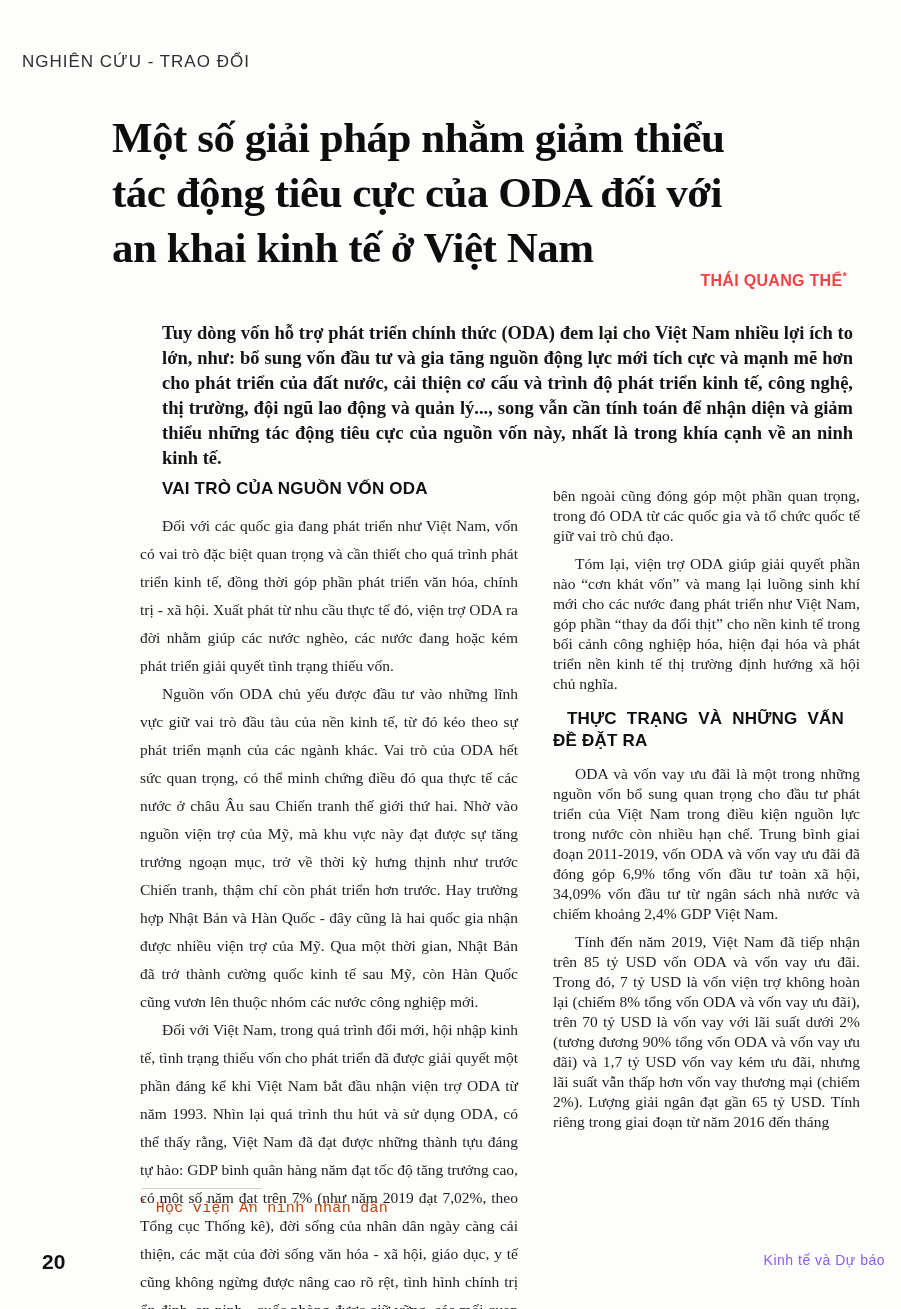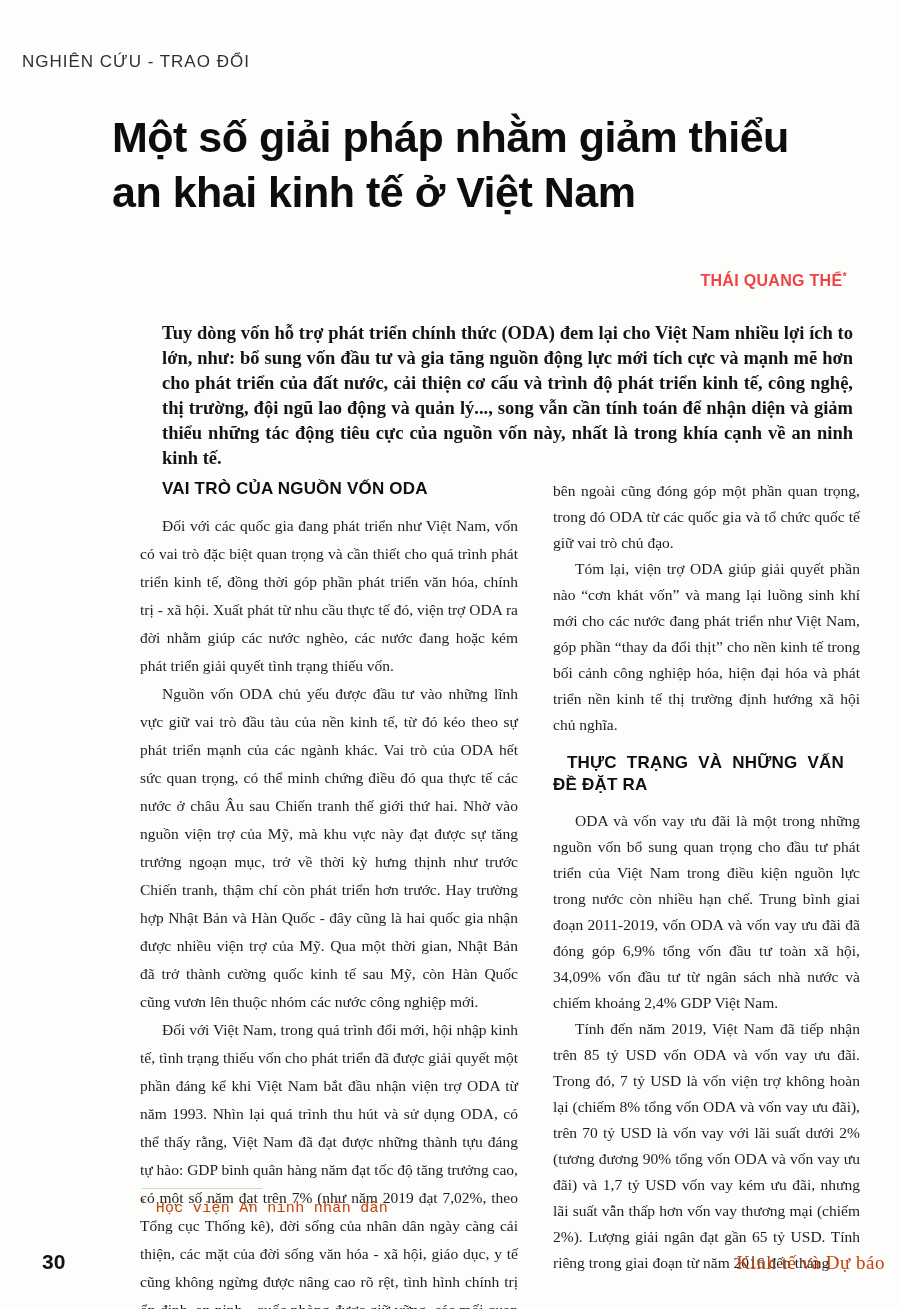--- a/index.html
+++ b/index.html
@@ -17,21 +17,21 @@
     font-size:17px;font-weight:500;
     letter-spacing:1px;color:#2e2e2e;
   }
   .title{
     position:absolute;left:112px;top:110px;width:745px;
     margin:0;
     font-family:"Liberation Sans",sans-serif;
     font-weight:bold;font-size:43px;line-height:55px;
     letter-spacing:-0.5px;color:#0d0d0d;
   }
-  .title .tl{display:block;white-space:nowrap;}
+  .title .tl{display:block;white-space:nowrap;font-family:Liberation Serif, serif;}
   .author{
     position:absolute;top:270px;right:54px;
     font-family:"Liberation Sans",sans-serif;
     font-weight:bold;font-size:16px;color:#ef4444;
     letter-spacing:0.3px;
   }
   .author sup{font-size:11px;}
   .abstract{
     position:absolute;left:162px;top:321px;width:691px;
     margin:0;
@@ -54,52 +54,53 @@
   }
   .col-heading.second{margin:14px 16px 12px 0;text-indent:14px;}
   p.body{
     margin:0;
     font-family:"Liberation Serif",serif;
     font-size:15.5px;
     text-align:justify;text-indent:22px;
     color:#1d1d1d;
   }
   .col-left p.body{line-height:28px;}
-  .col-right p.body{line-height:26px;}
+  .col-right p.body{line-height:20px;margin-top:8px;}
   p.body.cont{text-indent:0;}
   .footnote-rule{
     position:absolute;left:142px;top:1188px;
     width:120px;height:1px;background:#d4d2cd;
   }
   .footnote{
     position:absolute;left:140px;top:1198px;
     font-family:Liberation Mono, monospace;
     font-size:15px;color:#c2410c;letter-spacing:0.3px;
   }
   .footnote sup{font-size:10px;}
   .page-number{
     position:absolute;left:42px;top:1250px;
     font-family:"Liberation Sans",sans-serif;
     font-weight:bold;font-size:21px;color:#101010;
   }
   .journal-name{
     position:absolute;right:16px;top:1252px;
-    font-family:Liberation Serif, serif;
-    font-size:19px;color:#c2410c;letter-spacing:0.5px;
+    font-family:Liberation Sans, sans-serif;
+    font-size:14px;color:#8b5cf6;letter-spacing:0.5px;
   }
 </style>
 </head>
 <body>
 
 <div class="page">
 
   <div class="kicker">NGHIÊN CỨU - TRAO ĐỔI</div>
 
   <h1 class="title">
     <span class="tl">Một số giải pháp nhằm giảm thiểu</span>
+    <span class="tl">tác động tiêu cực của ODA đối với</span>
     <span class="tl">an khai kinh tế ở Việt Nam</span>
   </h1>
 
   <div class="author">
     <span>THÁI QUANG THỂ</span><sup>*</sup>
   </div>
 
   <p class="abstract">Tuy dòng vốn hỗ trợ phát triển chính thức (ODA) đem lại cho Việt Nam nhiều lợi ích to lớn, như: bổ sung vốn đầu tư và gia tăng nguồn động lực mới tích cực và mạnh mẽ hơn cho phát triển của đất nước, cải thiện cơ cấu và trình độ phát triển kinh tế, công nghệ, thị trường, đội ngũ lao động và quản lý..., song vẫn cần tính toán để nhận diện và giảm thiểu những tác động tiêu cực của nguồn vốn này, nhất là trong khía cạnh về an ninh kinh tế.</p>
 
   <div class="cols">
@@ -121,17 +122,17 @@
 
   </div>
 
   <div class="footnote-rule"></div>
 
   <div class="footnote">
     <sup>*</sup>
     <span>Học viện An ninh nhân dân</span>
   </div>
 
-  <div class="page-number">30</div>
+  <div class="page-number">20</div>
 
   <div class="journal-name">Kinh tế và Dự báo</div>
 
 </div>
 
 </body></html>

